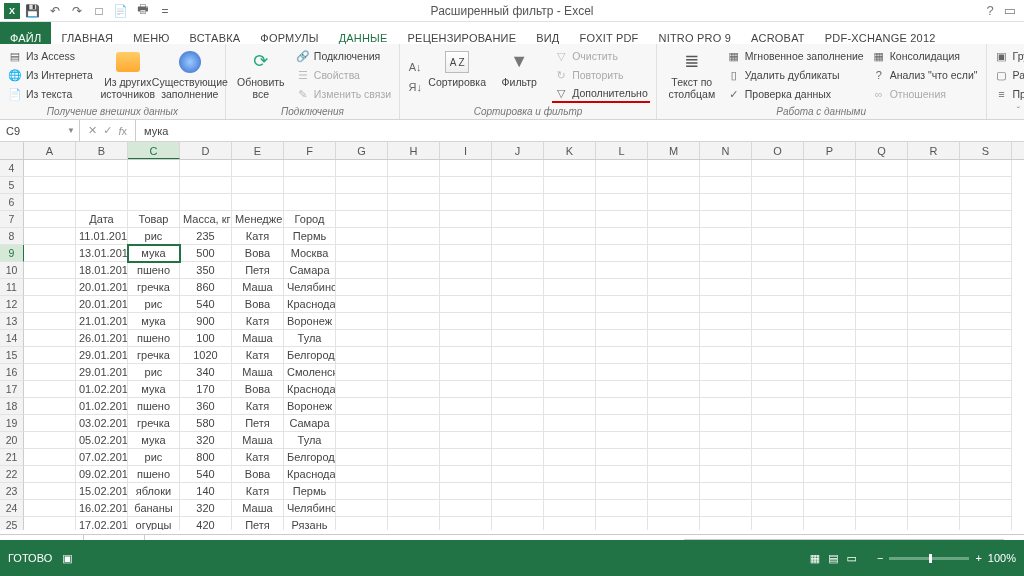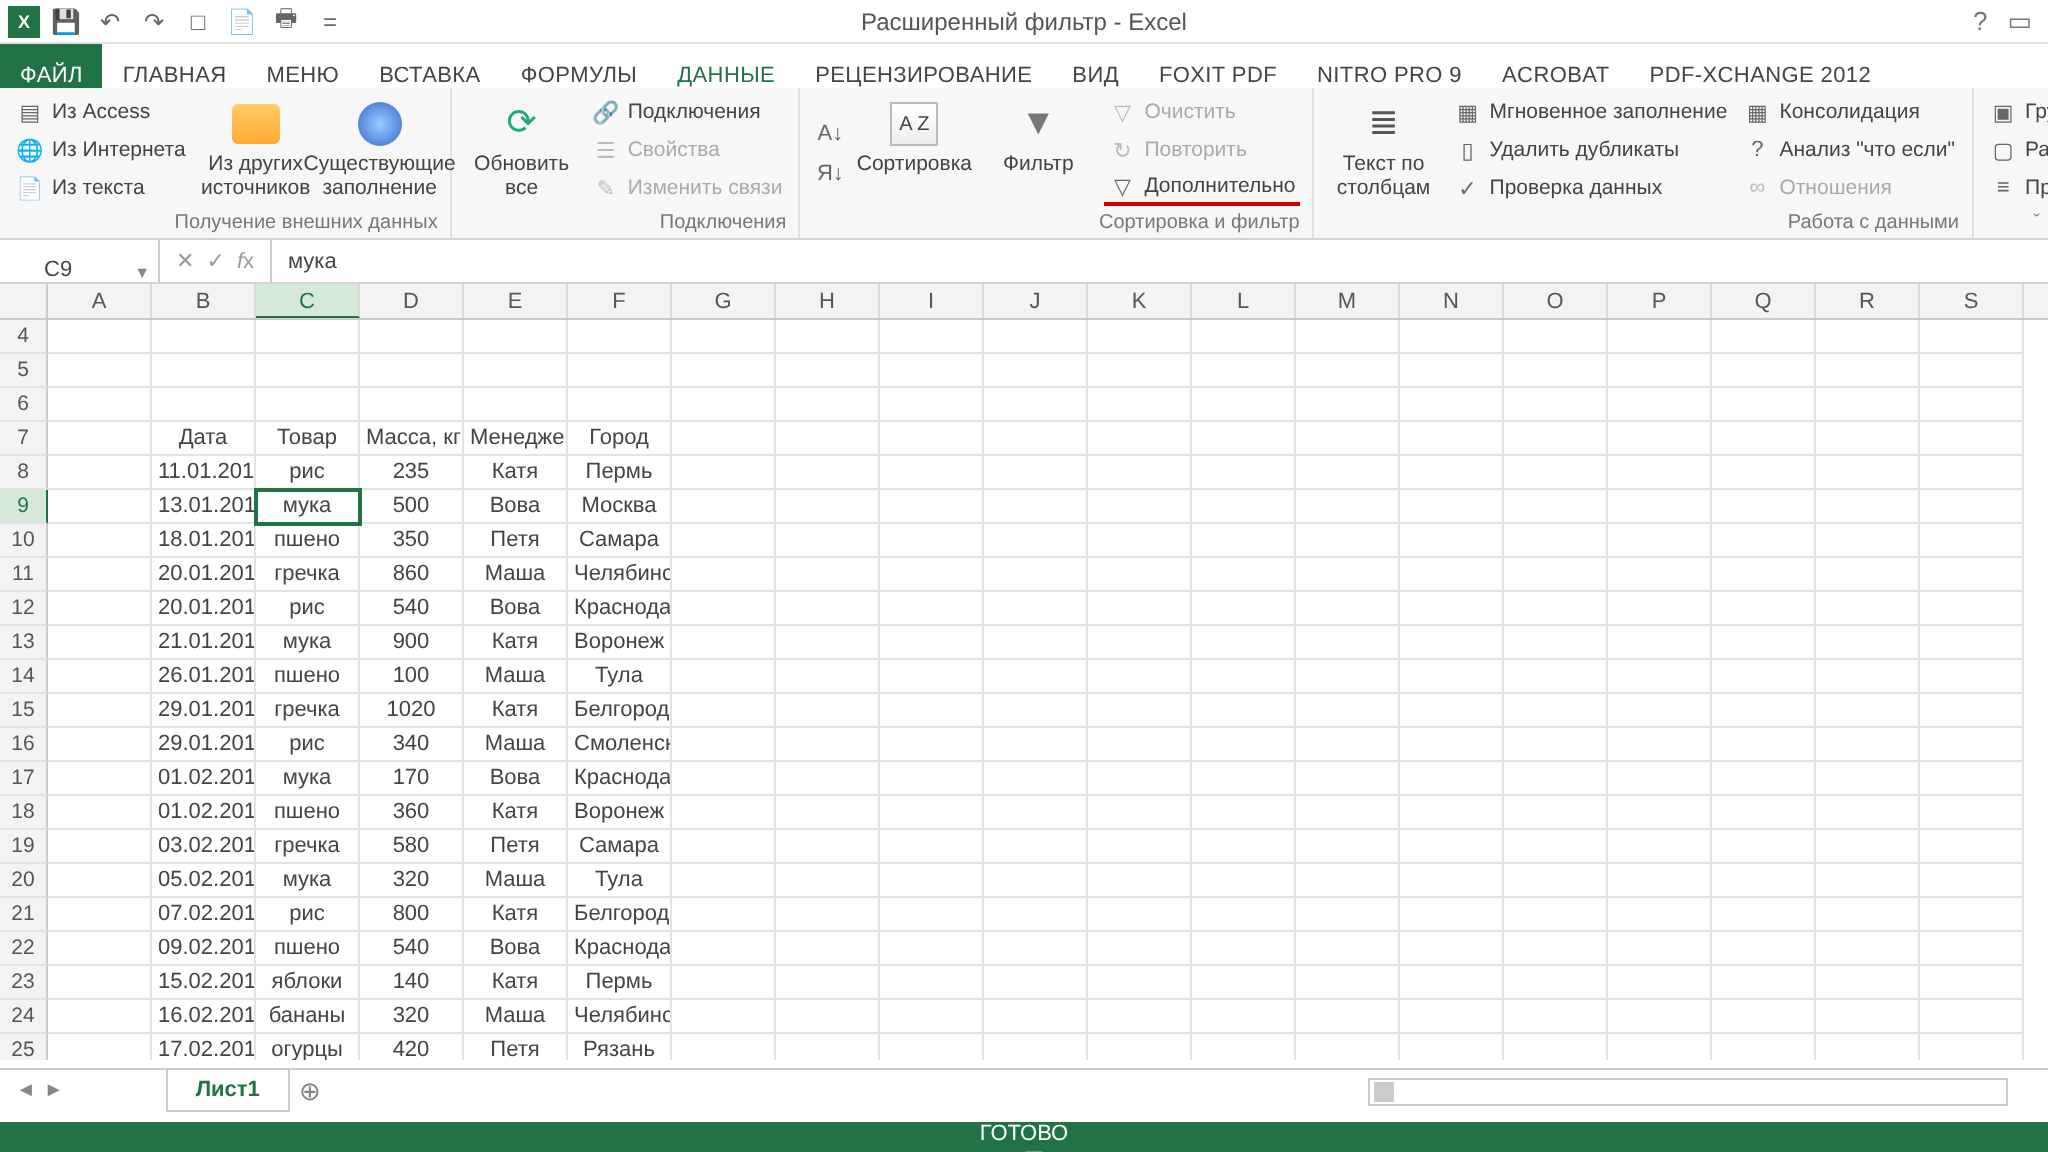--- a/index.html
+++ b/index.html
@@ -18,42 +18,42 @@
 .tab { padding: 16px 10px; font-size: 11px; display:flex; align-items:center; color:#444; text-transform: uppercase; letter-spacing:0.2px; }
 .tab.file { background:#217346; color:#fff; font-weight:normal; }
 .tab.active { color:#217346; }
 .tab.active.underlined { position:relative; }
 .tab.active.underlined::after { content:""; position:absolute; left:2px; right:2px; bottom:-1px; height:2px; background:#c00; }
 
 
 .ribbon { height: 76px; background:#f7f7f7; border-bottom:1px solid #d4d4d4; display:flex; position:relative; }
 .group { border-right:1px solid #e0e0e0; padding:3px 6px 0 6px; display:flex; flex-direction:column; }
 .group-body { flex:1; display:flex; gap:4px; }
-.group-label { text-align:right; font-size:10px; color:#777; padding-bottom:2px; }
+.group-label { text-align:center; font-size:10px; color:#777; padding-bottom:2px;font-style:italic; }
 .vbtn { display:flex; flex-direction:column; align-items:center; justify-content:flex-start; width:58px; font-size:10.5px; text-align:center; line-height:1.1; color:#444; padding-top:2px;}
 .vbtn .ico { width:28px; height:26px; margin-bottom:2px; display:flex;align-items:center;justify-content:center; font-size:18px; }
 .stack { display:flex; flex-direction:column; gap:1px; justify-content:flex-start; }
 .sbtn { display:flex; align-items:center; gap:4px; font-size:10.5px; color:#444; height:18px; white-space:nowrap; padding:0 2px;}
 .sbtn .sico { width:14px; height:14px; display:flex;align-items:center;justify-content:center; font-size:11px; color:#666;}
 .sbtn.disabled { color:#aaa; }
 .sbtn.disabled .sico { color:#bbb; }
 .sbtn.red-underline { border-bottom:2px solid #c00; padding-bottom:0; margin-bottom:-2px;}
 .collapse-caret { position:absolute; right:4px; bottom:2px; font-size:10px; color:#888; }
 
 
 .ico-db { background:linear-gradient(#fc6,#fa3); border-radius:3px; width:24px;height:20px; }
 .ico-globe { width:22px;height:22px;border-radius:50%; background:radial-gradient(#9cf,#36c); }
 .ico-refresh { color:#2a7; font-size:20px; }
 .ico-sort { width:24px;height:22px; background:linear-gradient(#fff,#eee); border:1px solid #bbb; font-size:10px; display:flex;align-items:center;justify-content:center;}
 .ico-filter { font-size:20px; color:#777; }
 .ico-textcol { color:#555; font-size:16px; }
 
 
 .fx-row { height: 22px; border-bottom:1px solid #d4d4d4; display:flex; align-items:center; background:#fff; }
-.namebox { width:80px; border-right:1px solid #ccc; height:100%; display:flex; align-items:flex-end; padding:0 22px; font-size:11px; position:relative;}
+.namebox { width:80px; border-right:1px solid #ccc; height:100%; display:flex; align-items:center; padding:0 6px; font-size:11px; position:relative;}
 .namebox .dd { position:absolute; right:4px; color:#888; font-size:8px;}
 .fx-icons { display:flex; align-items:center; gap:6px; padding:0 8px; color:#999; font-size:11px; border-right:1px solid #ccc; height:100%; }
 .fx-input { flex:1; padding:0 8px; font-size:11px; }
 
 
 .grid-wrap { position:relative; height: 388px; overflow:hidden; background:#fff; }
 .colheads { display:flex; height:18px; background:#f3f3f3; border-bottom:1px solid #ccc; }
 .rowhead-spacer { width:24px; border-right:1px solid #ccc; background:#f3f3f3; }
 .colh { width:52px; border-right:1px solid #d8d8d8; text-align:center; font-size:11px; color:#555; line-height:18px; background:#f3f3f3;}
 .colh.sel { background:#d6e9d8; color:#217346; border-bottom:1px solid #217346;}
@@ -68,21 +68,21 @@
 
 
 .sheetbar { position:absolute; bottom:20px; left:0; right:0; height:22px; background:#fff; border-top:1px solid #ccc; display:flex; align-items:center; font-size:11px;}
 .sheet-nav { display:flex; gap:4px; padding:0 8px; color:#888; font-size:10px;}
 .sheet-tab { padding:0 14px; border:1px solid #ccc; border-top:none; height:21px; line-height:20px; background:#fff; font-weight:bold; color:#217346; position:relative;margin-left:43px;}
 .sheet-add { width:20px; text-align:center; color:#888; font-size:13px; }
 .sheet-scroll { margin-left:auto; width:320px; height:14px; border:1px solid #ccc; display:flex; align-items:center; margin-right:20px;}
 .sheet-scroll .thumb { width:10px; height:10px; background:#ccc; margin-left:2px;}
 
 
-.status { position:absolute; bottom:0; left:0; right:0; height:15px; background:#217346; color:#fff; display:flex; align-items:center; font-size:11px; padding:0 8px;flex-direction:column;}
+.status { position:absolute; bottom:0; left:0; right:0; height:36px; background:#217346; color:#fff; display:flex; align-items:center; font-size:11px; padding:0 8px;}
 .status .viewbtns { margin-left:auto; display:flex; gap:8px; align-items:center;}
 .status .zoom { margin-left:12px; display:flex; align-items:center; gap:6px;}
 .status .slider { width:80px; height:3px; background:#6aa683; position:relative;}
 .status .slider::after { content:""; position:absolute; left:50%; top:-3px; width:3px; height:9px; background:#fff;}
 </style>
 </head>
 <body>
 
 <div class="titlebar">
   <div class="qat">

